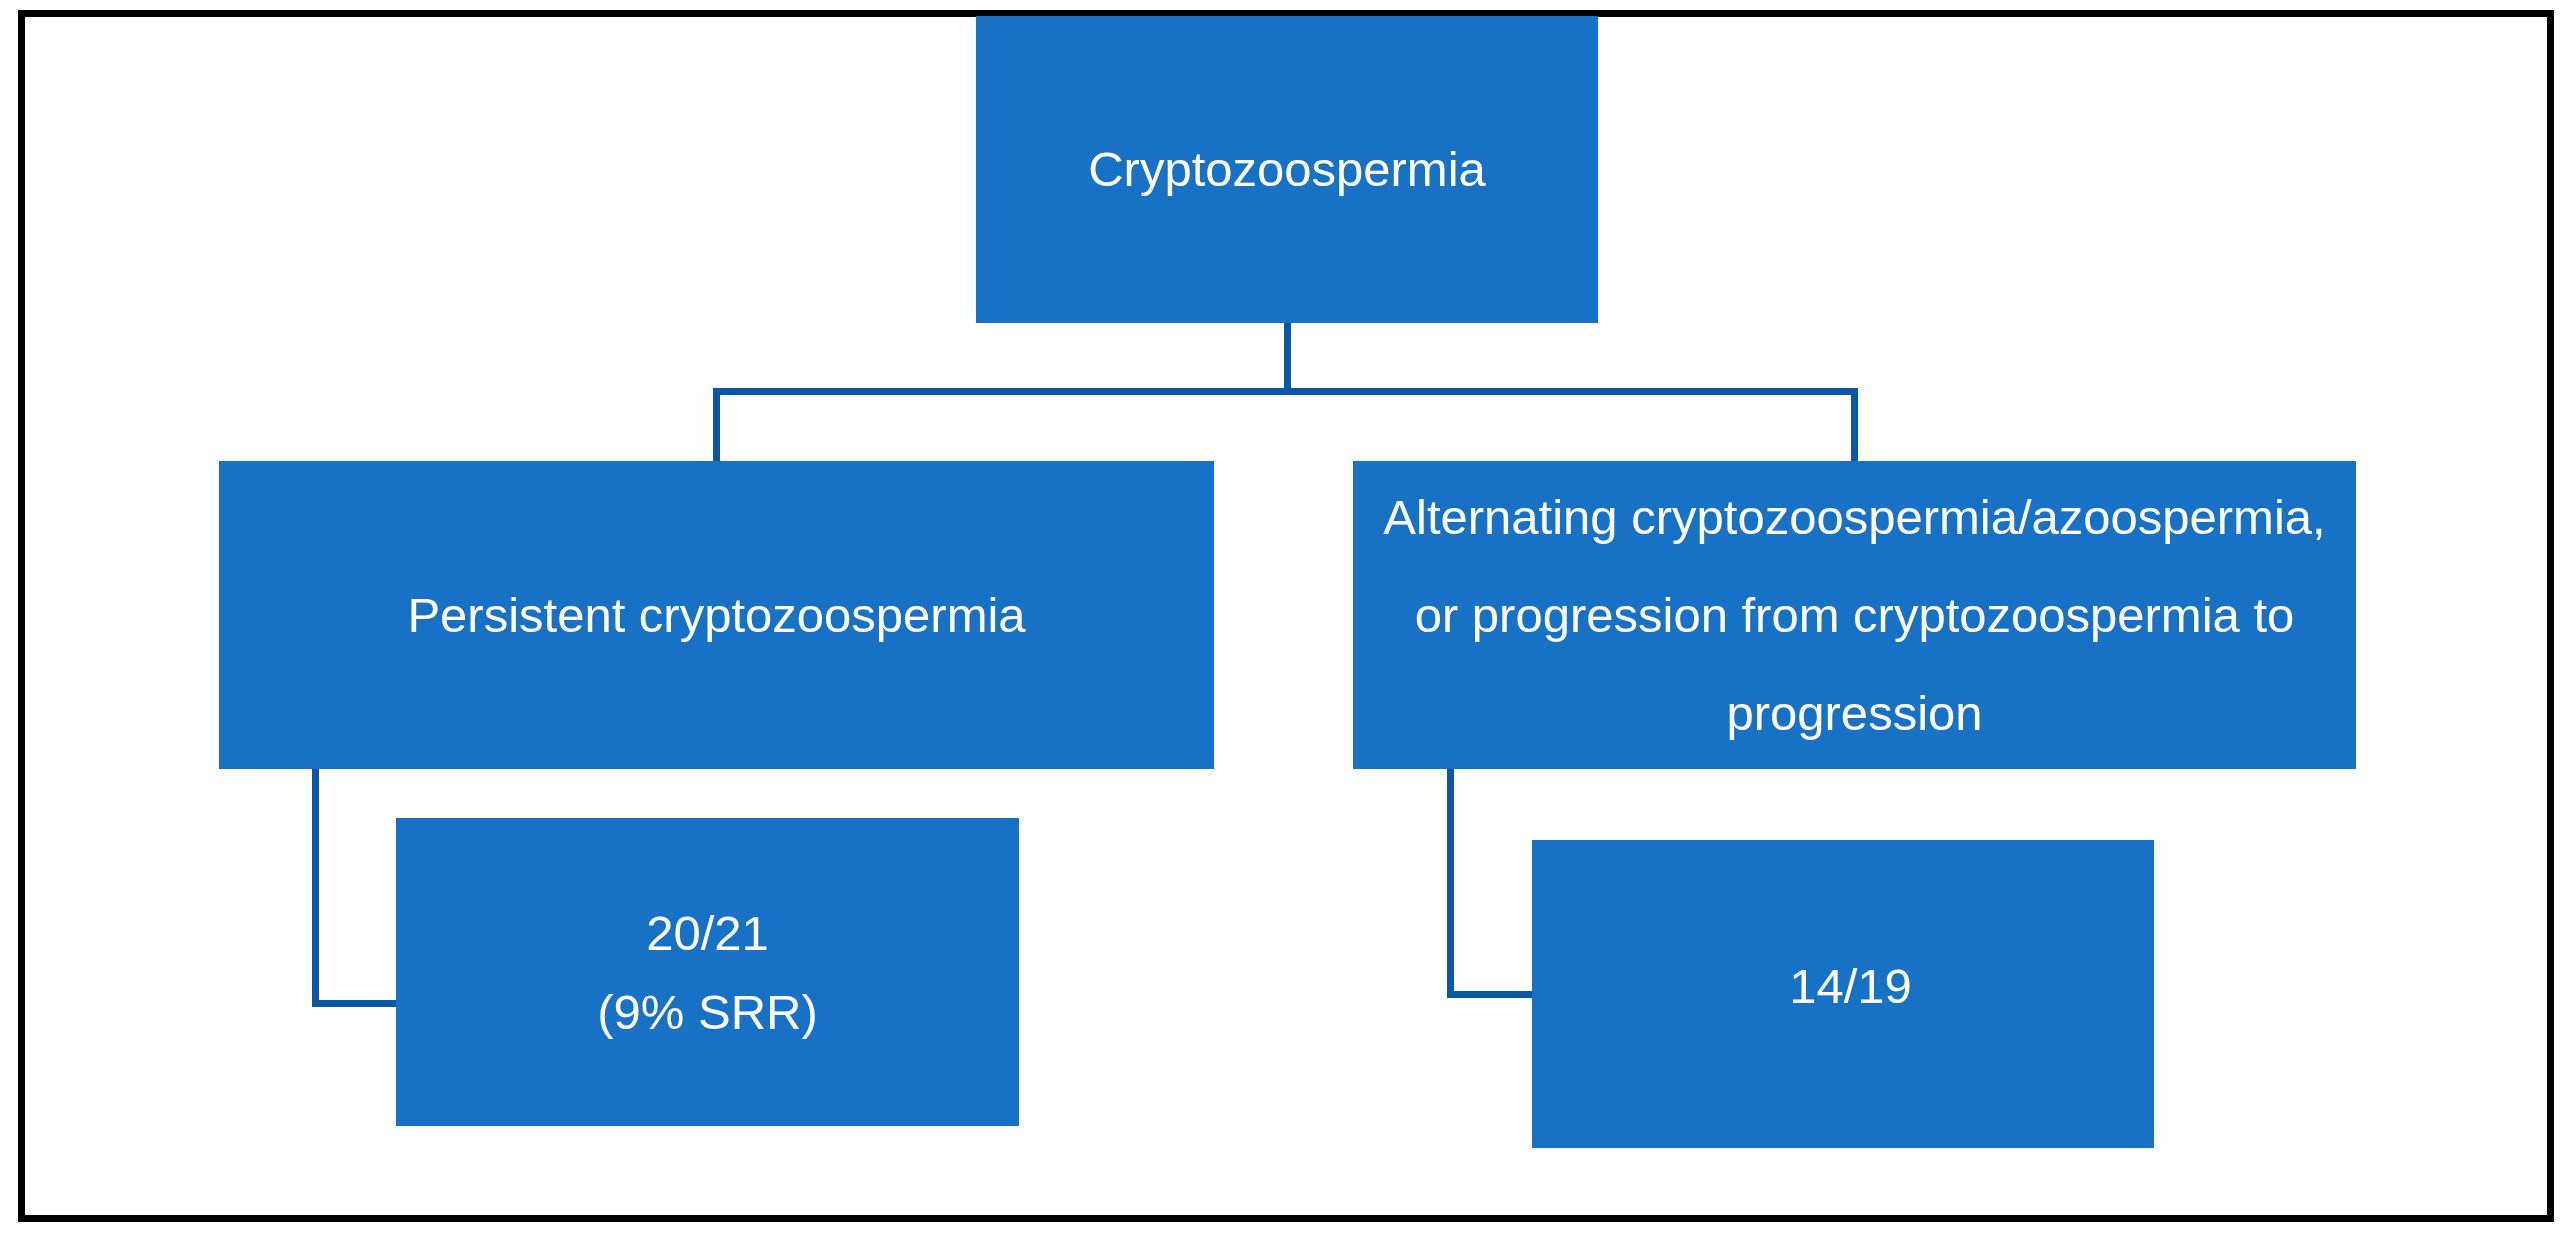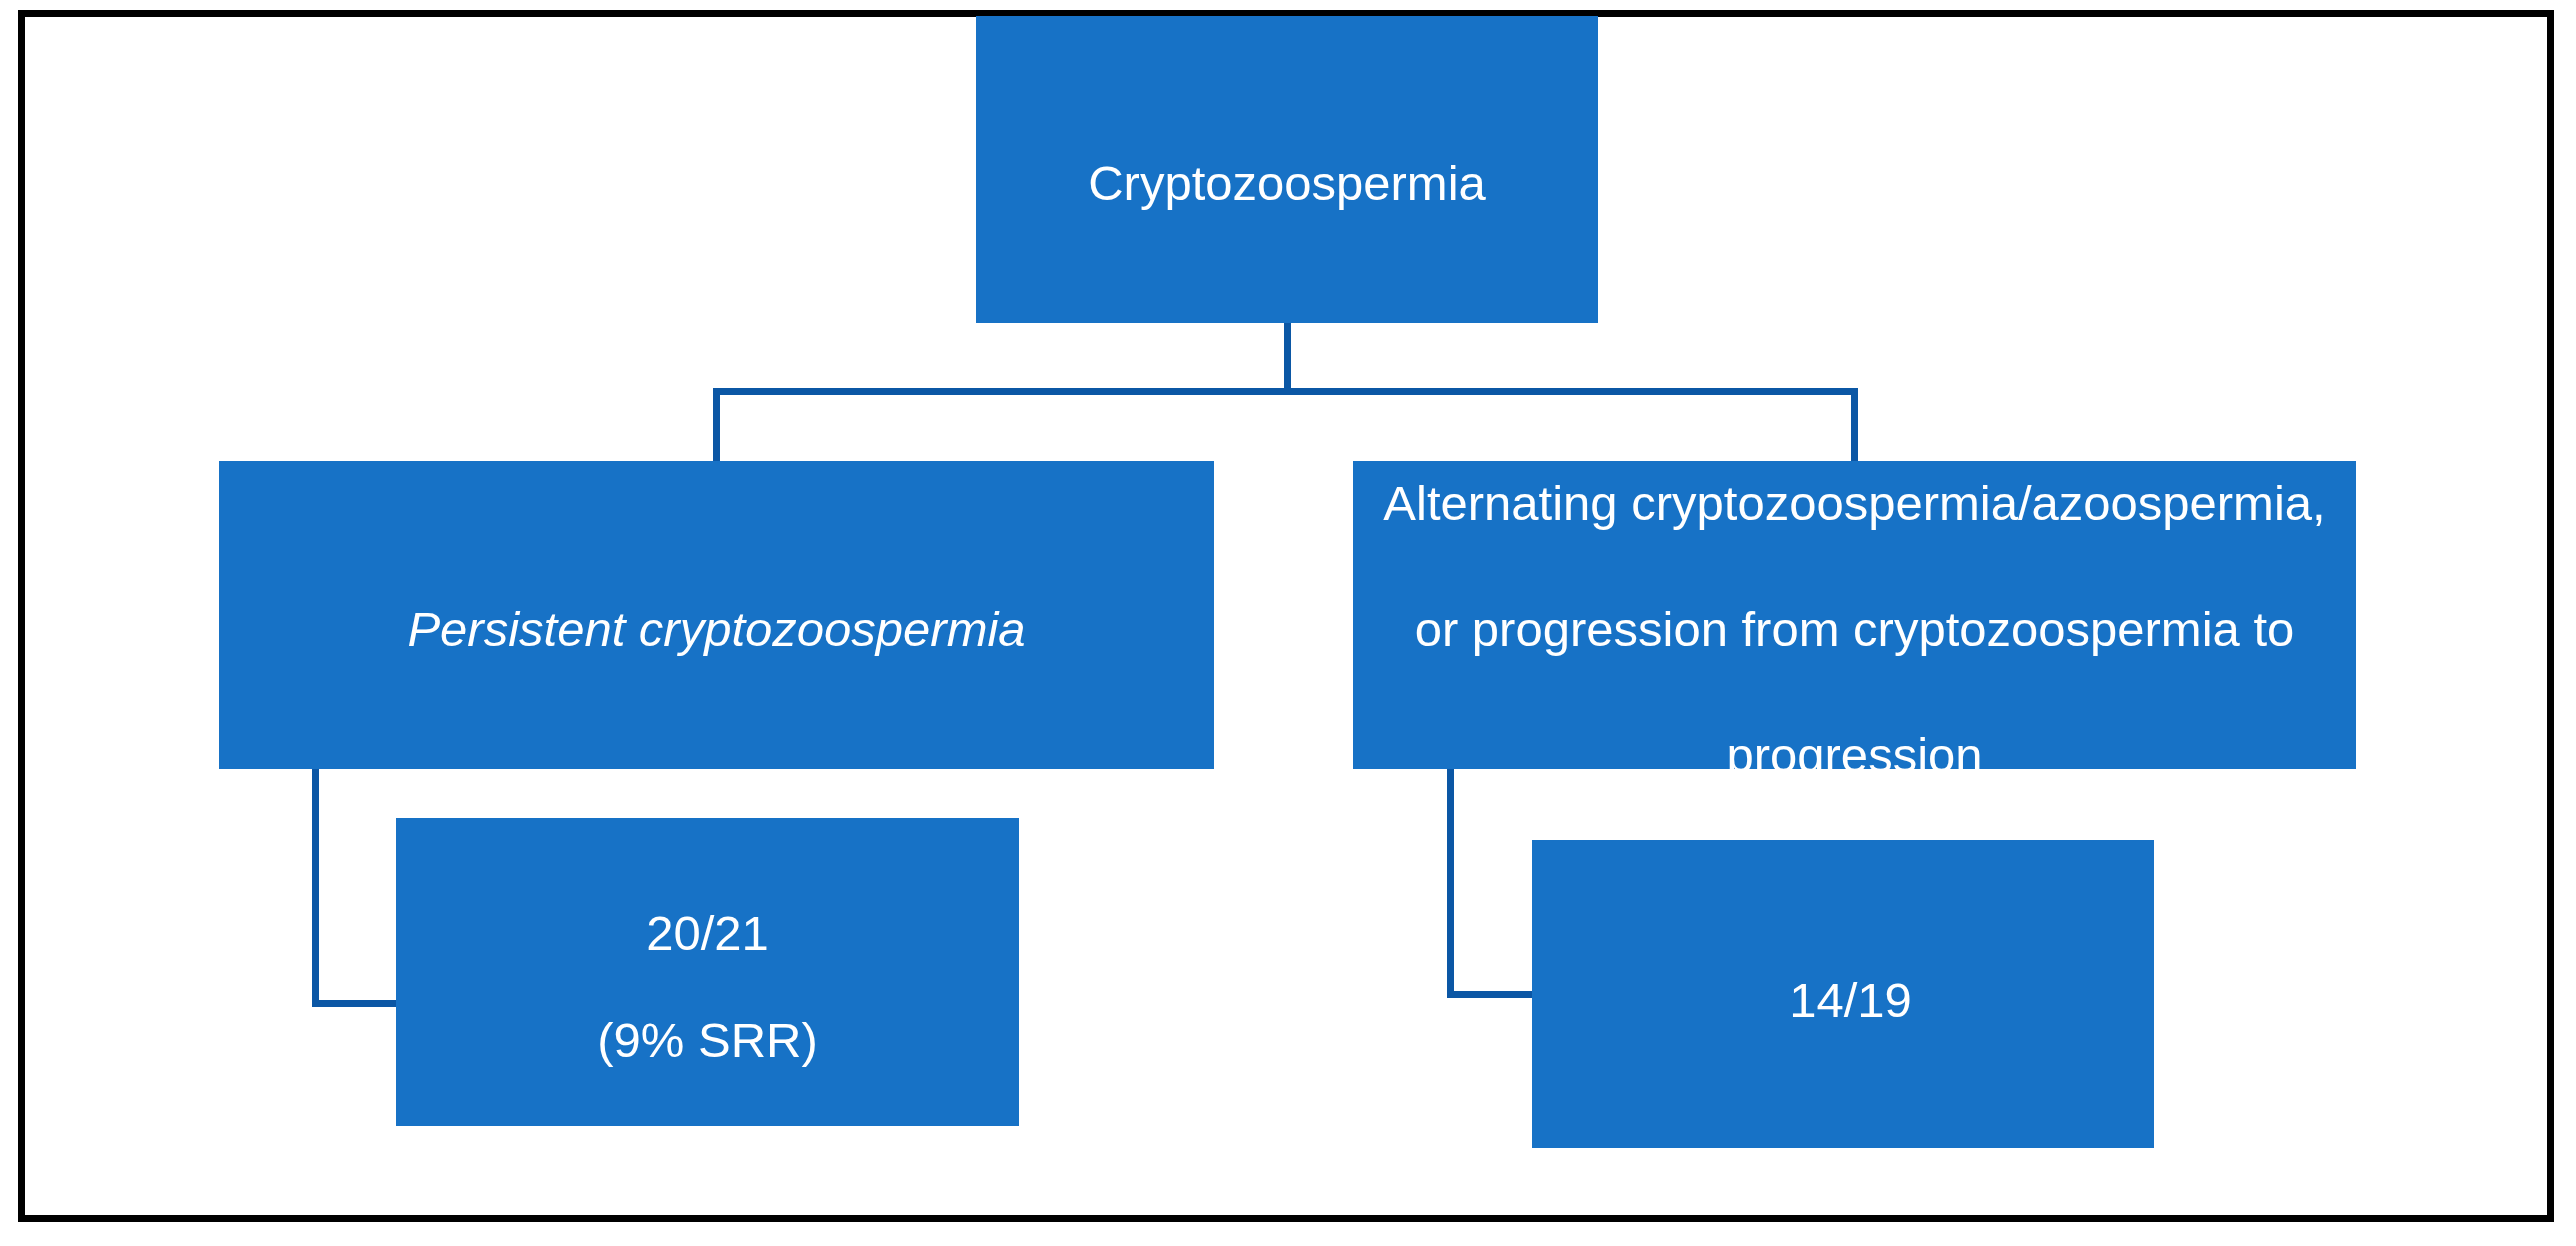--- a/index.html
+++ b/index.html
@@ -24,25 +24,25 @@
   }
   .node{
     position:absolute;
     background:var(--node-fill);
     color:var(--text);
     display:flex;flex-direction:column;align-items:center;justify-content:center;
     text-align:center;
     font-size:49px;line-height:62px;
   }
   .node-root{left:976px;top:15.6px;width:622px;height:307px;}
-  .node-left-branch{left:219px;top:461px;width:995px;height:308px;white-space:nowrap;font-style:italic;}
+  .node-left-branch{left:219px;top:461px;width:995px;height:308px;white-space:nowrap;}
   .node-right-branch{left:1353px;top:461px;width:1003px;height:308px;gap:36px;}
   .node-left-result{left:396px;top:818px;width:623px;height:308px;}
   .node-right-result{left:1532px;top:840px;width:622px;height:308px;padding-left:15px;}
-  .node .line{display:block;margin-top:28px;}
+  .node .line{display:block;}
   .result-gap{height:17px;}
   .conn{position:absolute;background:var(--connector);}
   .conn-stem       {left:1284px;top:322px;width:6.5px;height:69px;}
   .conn-rail       {left:713px;top:388px;width:1144px;height:6.5px;}
   .conn-drop-left  {left:713px;top:388px;width:6.5px;height:73px;}
   .conn-drop-right {left:1851px;top:388px;width:6.5px;height:73px;}
   .conn-elbow-left-v {left:312px;top:769px;width:6.5px;height:238px;}
   .conn-elbow-left-h {left:312px;top:1000px;width:84px;height:6.5px;}
   .conn-elbow-right-v{left:1447px;top:769px;width:6.5px;height:228px;}
   .conn-elbow-right-h{left:1447px;top:991px;width:86px;height:6.5px;}

